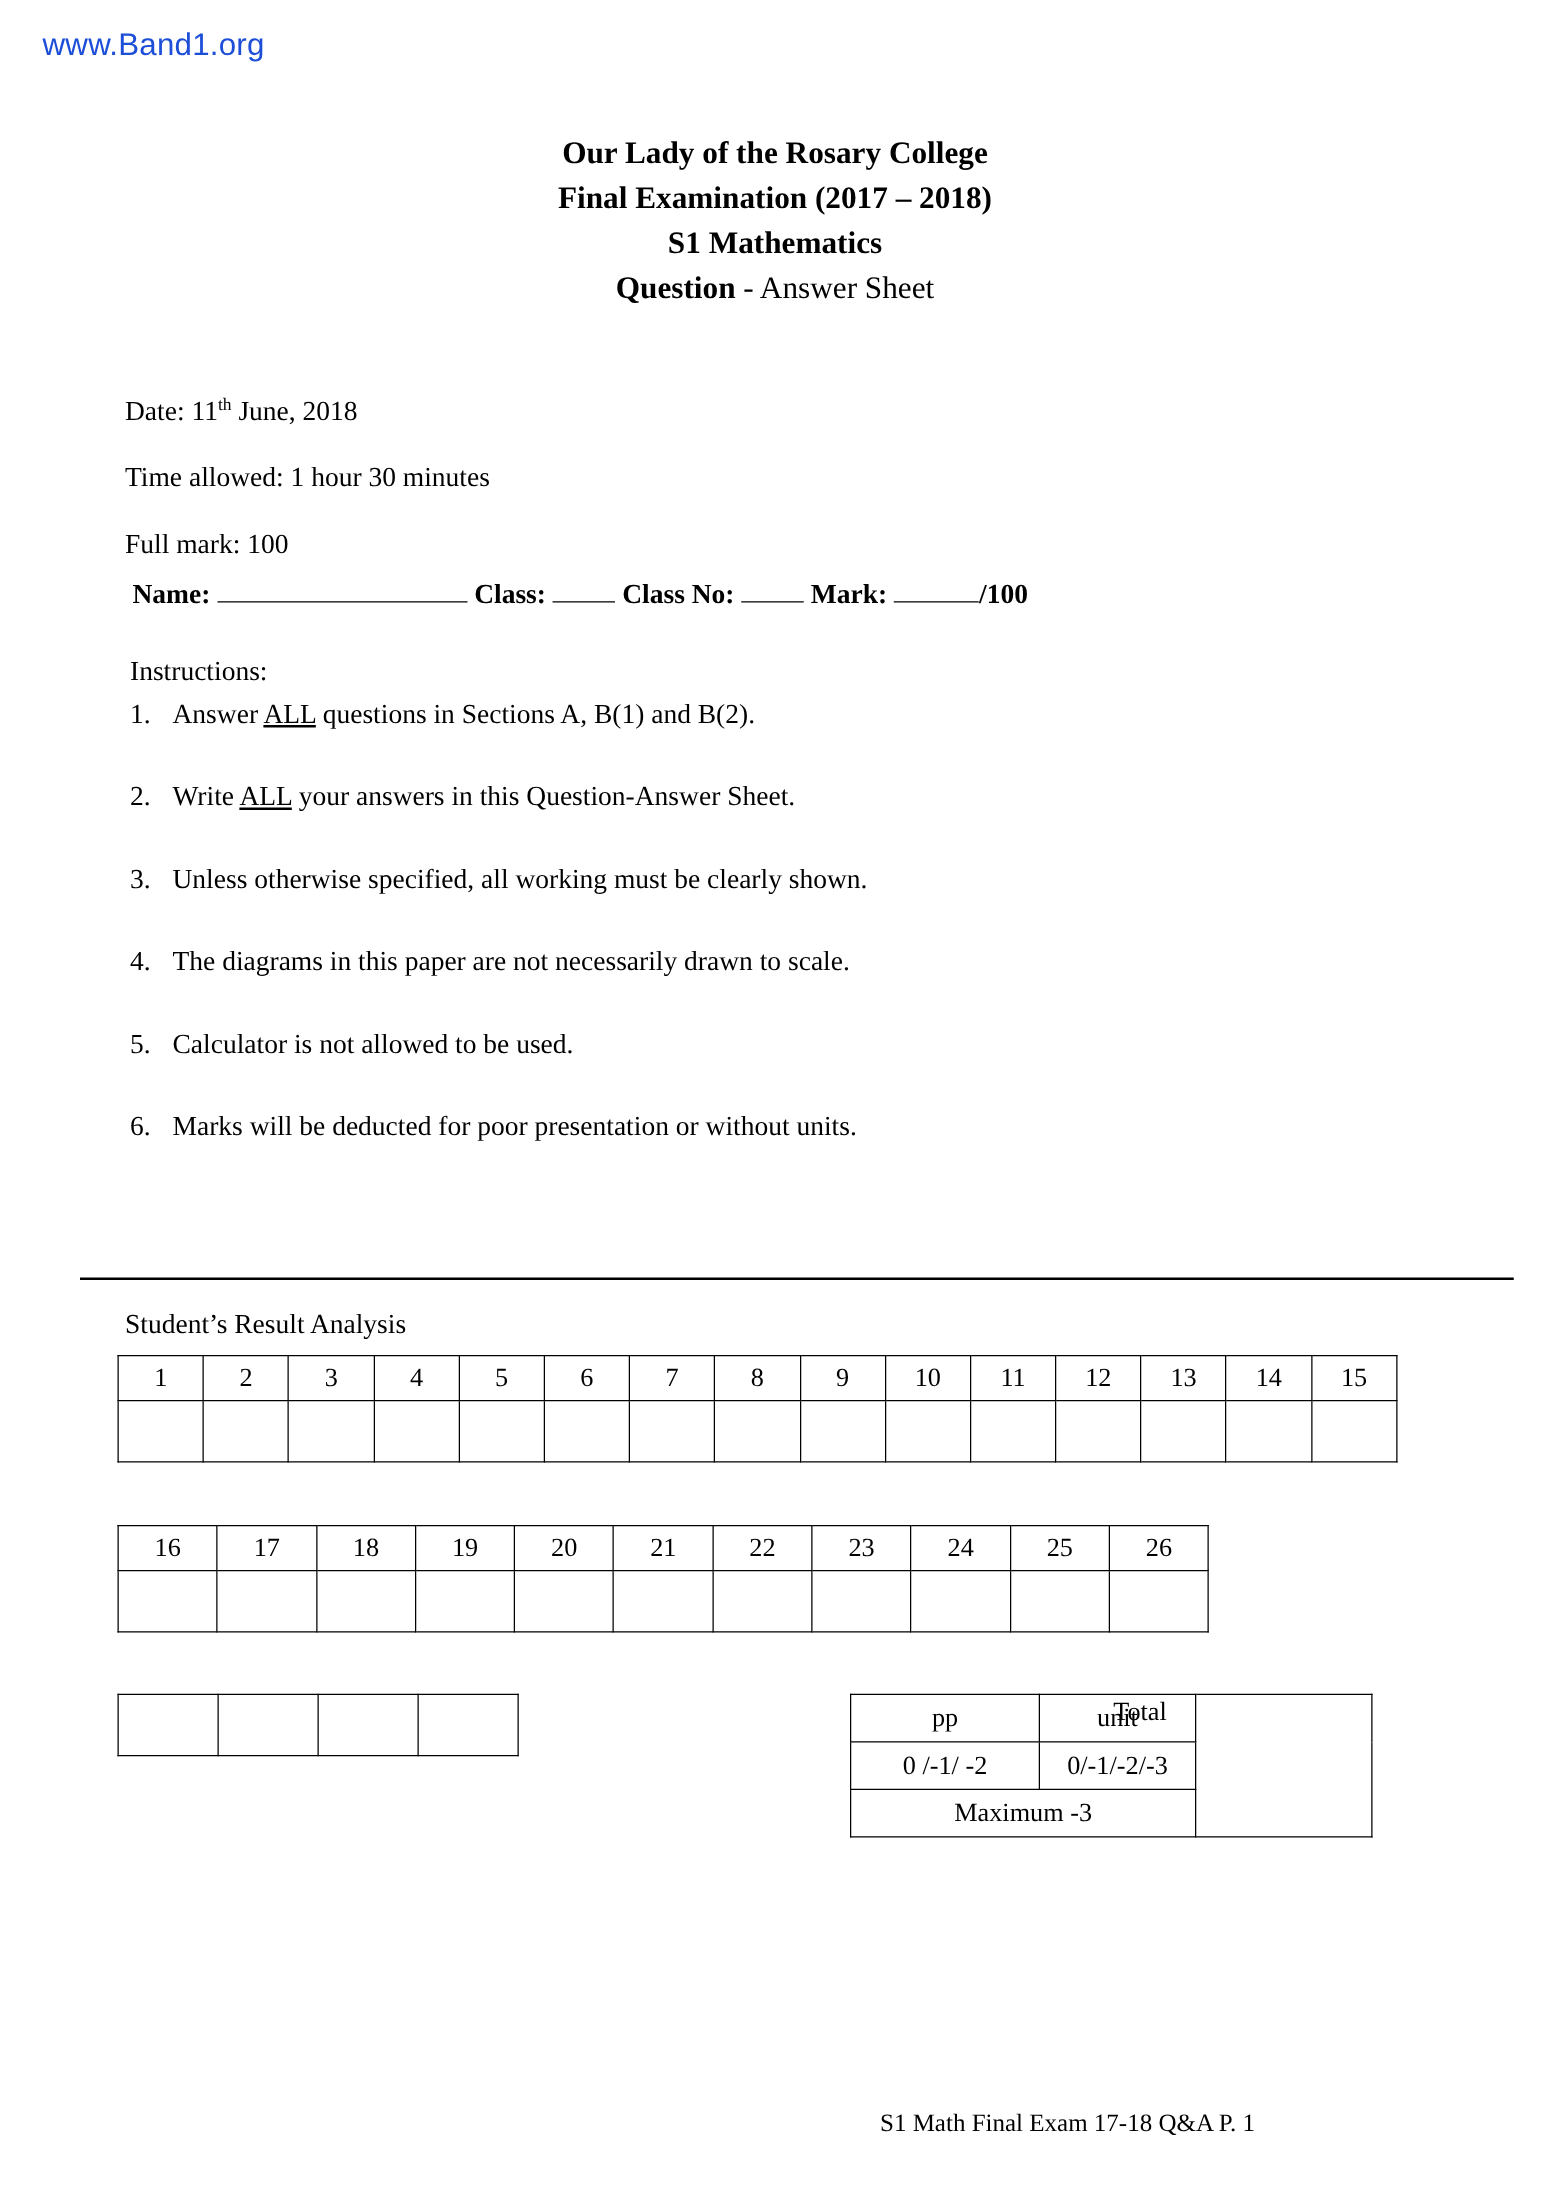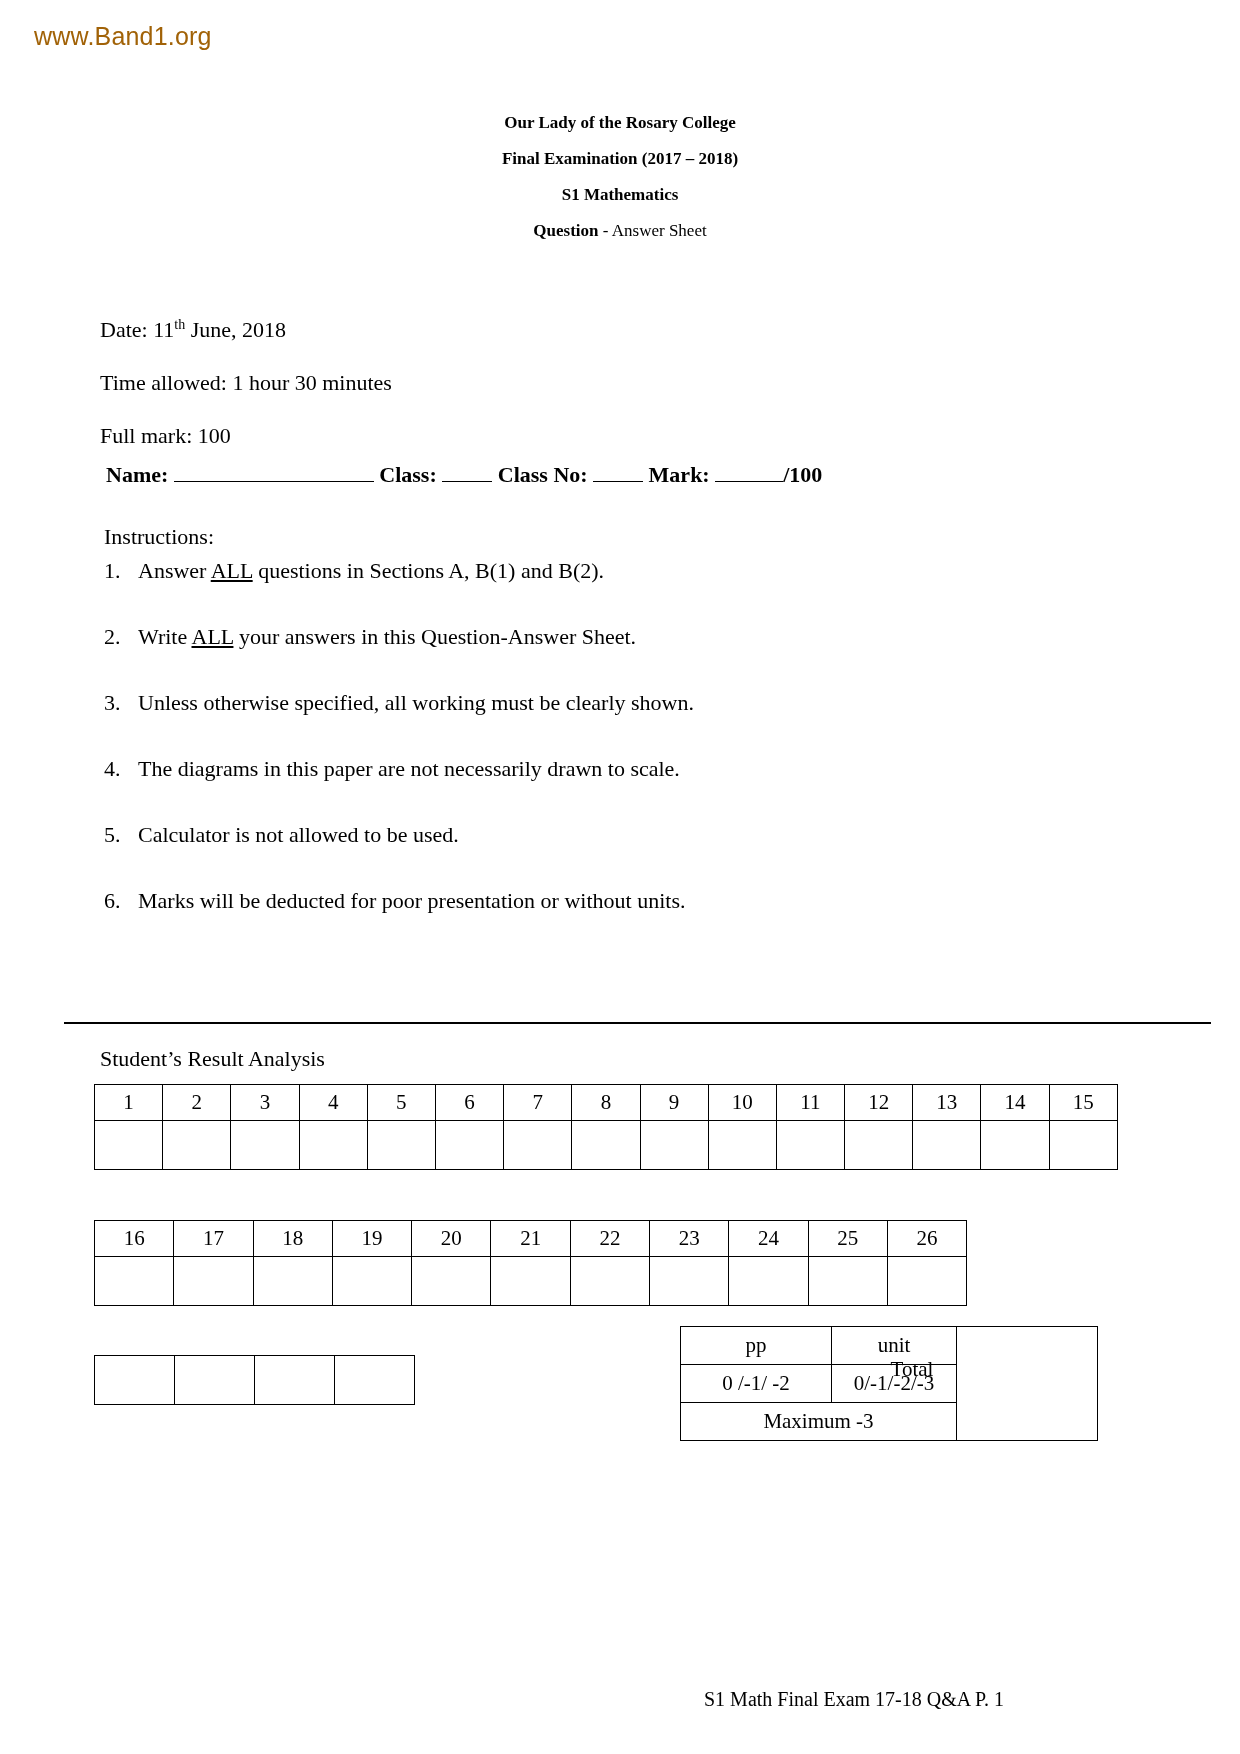--- a/index.html
+++ b/index.html
@@ -19,31 +19,31 @@
     position: absolute;
     inset: 0;
     padding: 0;
   }
   .watermark {
     position: absolute;
     left: 34px;
     top: 22px;
     font-family: "Liberation Sans", sans-serif;
     font-size: 25px;
-    color: #a16207;
+    color: #1d4ed8;
     letter-spacing: 0.2px;
   }
   .title-block {
     position: absolute;
     left: 0;
     right: 0;
     top: 105px;
     text-align: center;
     font-weight: bold;
-    font-size: 17px;
+    font-size: 25px;
     line-height: 36px;
   }
   .title-block .line {
     display: block;
   }
   .title-block .subtitle-mixed .normal {
     font-weight: normal;
   }
   .info {
     position: absolute;
@@ -126,21 +126,21 @@
 
   #tbl1 { left: 94px; top: 1084px; }
   #tbl1 td { width: 67.2px; }
 
   #tbl2 { left: 94px; top: 1220px; padding-left: 32px; }
   #tbl2 td { width: 78.3px; }
 
   #tbl3 { left: 94px; top: 1355px; }
   #tbl3 td { width: 79px; }
 
-  #tbl4 { left: 680px; top: 1326px; font-size: 21px; }
+  #tbl4 { left: 680px; top: 1355px; font-size: 21px; }
   #tbl4 td { padding: 2px 6px; }
   #tbl4 .c-pp { width: 138px; }
   #tbl4 .c-unit { width: 112px; }
   #tbl4 .c-total { width: 128px; }
   #tbl4 tr td { height: 33px; }
 
   .footer {
     position: absolute;
     right: 236px;
     top: 1640px;

